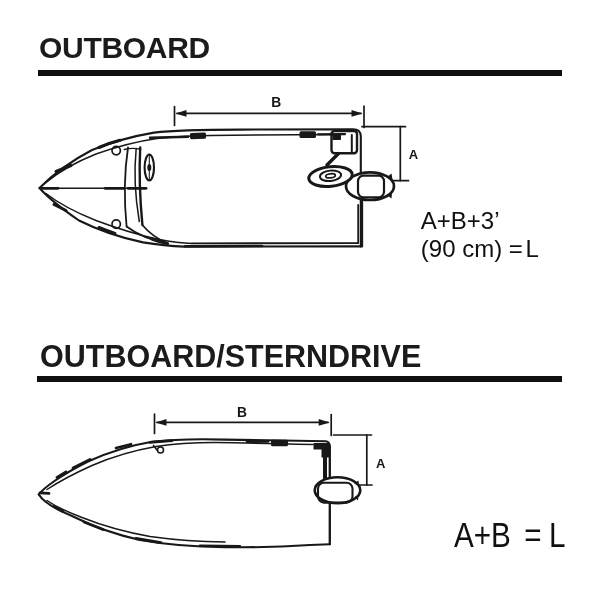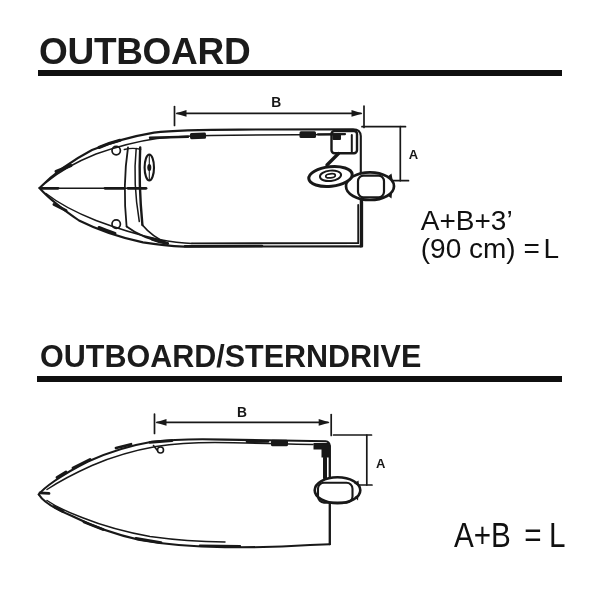--- a/index.html
+++ b/index.html
@@ -4,21 +4,21 @@
 <style>
 html,body{margin:0;padding:0;width:600px;height:600px;background:#ffffff;overflow:hidden;}
 body{font-family:"Liberation Sans",sans-serif;position:relative;color:#141414;}
 .abs{position:absolute;}
 .title{font-weight:bold;color:#1b1b1b;white-space:nowrap;}
 .eq{color:#101010;white-space:nowrap;transform-origin:left top;}
 </style>
 </head>
 <body>
 
-<div class="abs title" id="t1" style="left:39px;top:31.3px;font-size:37px;letter-spacing:-0.3px;">OUTBOARD</div>
+<div class="abs title" id="t1" style="left:39px;top:31.3px;font-size:30px;letter-spacing:-0.3px;">OUTBOARD</div>
 <div class="abs" style="left:38px;top:70.2px;width:524px;height:5.4px;background:#101010;"></div>
 
 <svg class="abs" style="left:25px;top:88px;" width="395" height="172" viewBox="25 88 395 172" fill="none" stroke="#181818" stroke-linecap="round" stroke-linejoin="round">
 
   <g stroke-width="1.7">
     <line x1="174.5" y1="106.5" x2="174.5" y2="125.5"></line>
     <line x1="364" y1="106" x2="364" y2="127.5"></line>
     <line x1="177" y1="113.4" x2="361" y2="113.4"></line>
   </g>
   <path d="M175.5,113.4 L186.5,110 L186.5,116.8 Z" fill="#181818" stroke="none"></path>
@@ -85,21 +85,21 @@
     <ellipse cx="330.5" cy="176.5" rx="21.8" ry="9.8" stroke-width="3" fill="#ffffff"></ellipse>
     <ellipse cx="330.6" cy="175.8" rx="10.6" ry="5.2" stroke-width="2"></ellipse>
     <ellipse cx="330.6" cy="175.8" rx="4.8" ry="2" stroke-width="1.7"></ellipse>
   </g>
   <line x1="362" y1="200.2" x2="362" y2="246.4" stroke-width="2.3"></line>
 
   <text x="271.3" y="107.3" font-size="13.8" font-weight="bold" fill="#161616" stroke="none" font-family="Liberation Sans, sans-serif">B</text>
   <text x="408.8" y="159.4" font-size="13" font-weight="bold" fill="#161616" stroke="none" font-family="Liberation Sans, sans-serif">A</text>
 </svg>
 
-<div class="abs eq" style="left:420.8px;top:206.9px;font-size:28px;line-height:28.3px;">A+B+3’<br>(90 cm) = <span style="margin-left:-4px">L</span></div>
+<div class="abs eq" style="left:420.8px;top:206.9px;font-size:24px;line-height:28.3px;">A+B+3’<br>(90 cm) = <span style="margin-left:-4px">L</span></div>
 
 <div class="abs title" id="t2" style="left:40px;top:339px;font-size:30.5px;letter-spacing:0px;">OUTBOARD/STERNDRIVE</div>
 <div class="abs" style="left:37px;top:376.4px;width:525px;height:5.2px;background:#101010;"></div>
 
 <svg class="abs" style="left:25px;top:398px;" width="370" height="157" viewBox="25 398 370 157" fill="none" stroke="#181818" stroke-linecap="round" stroke-linejoin="round">
 
   <g stroke-width="1.7">
     <line x1="154.5" y1="414" x2="154.5" y2="433.5"></line>
     <line x1="331.2" y1="414.5" x2="331.2" y2="435.5"></line>
     <line x1="157" y1="422.4" x2="328" y2="422.4"></line>

